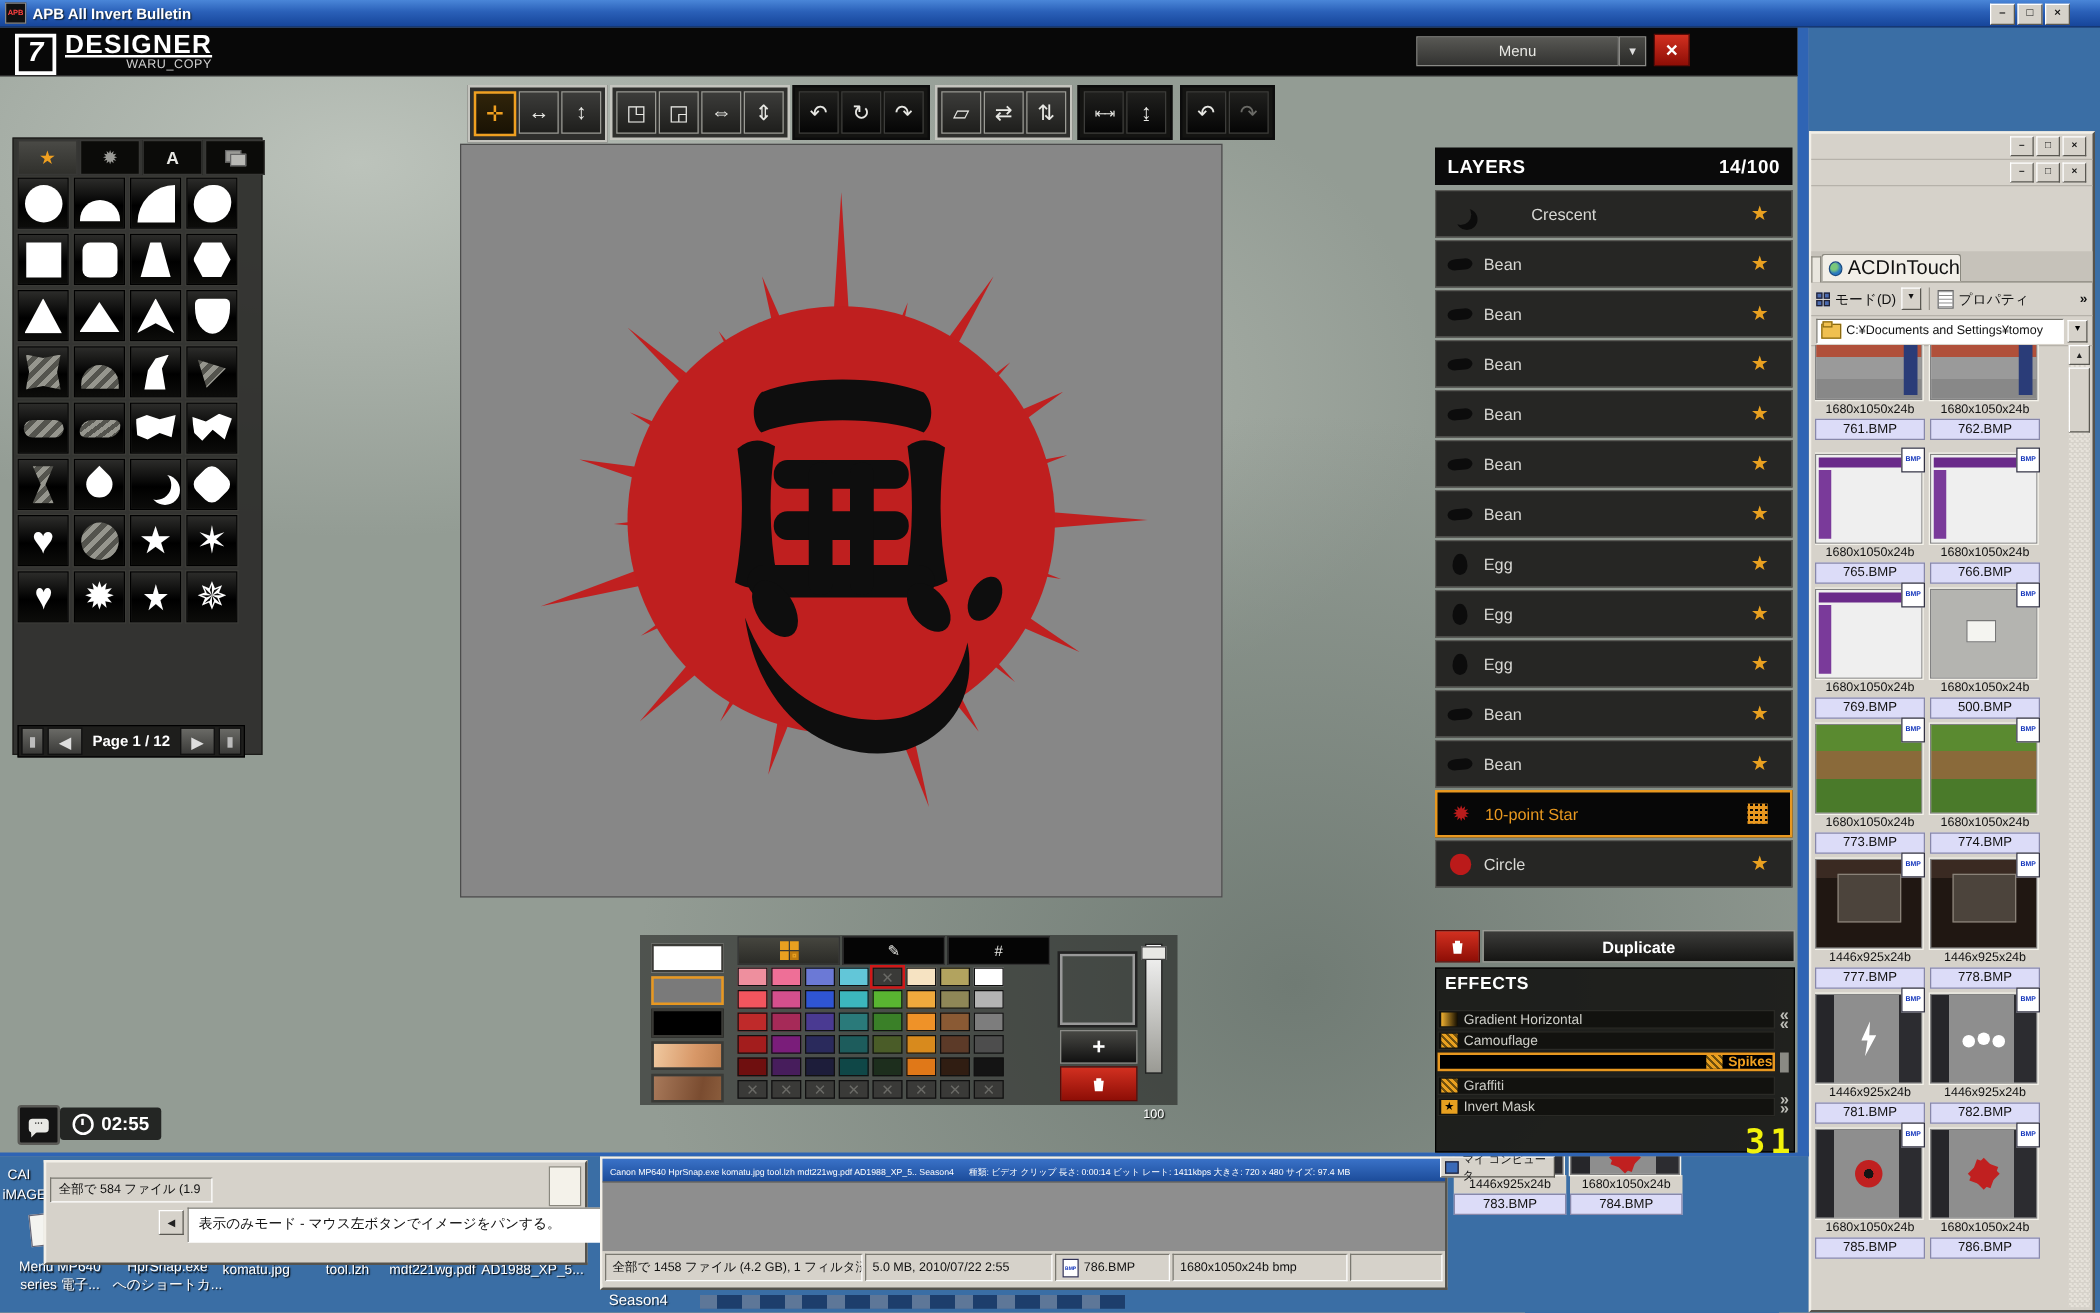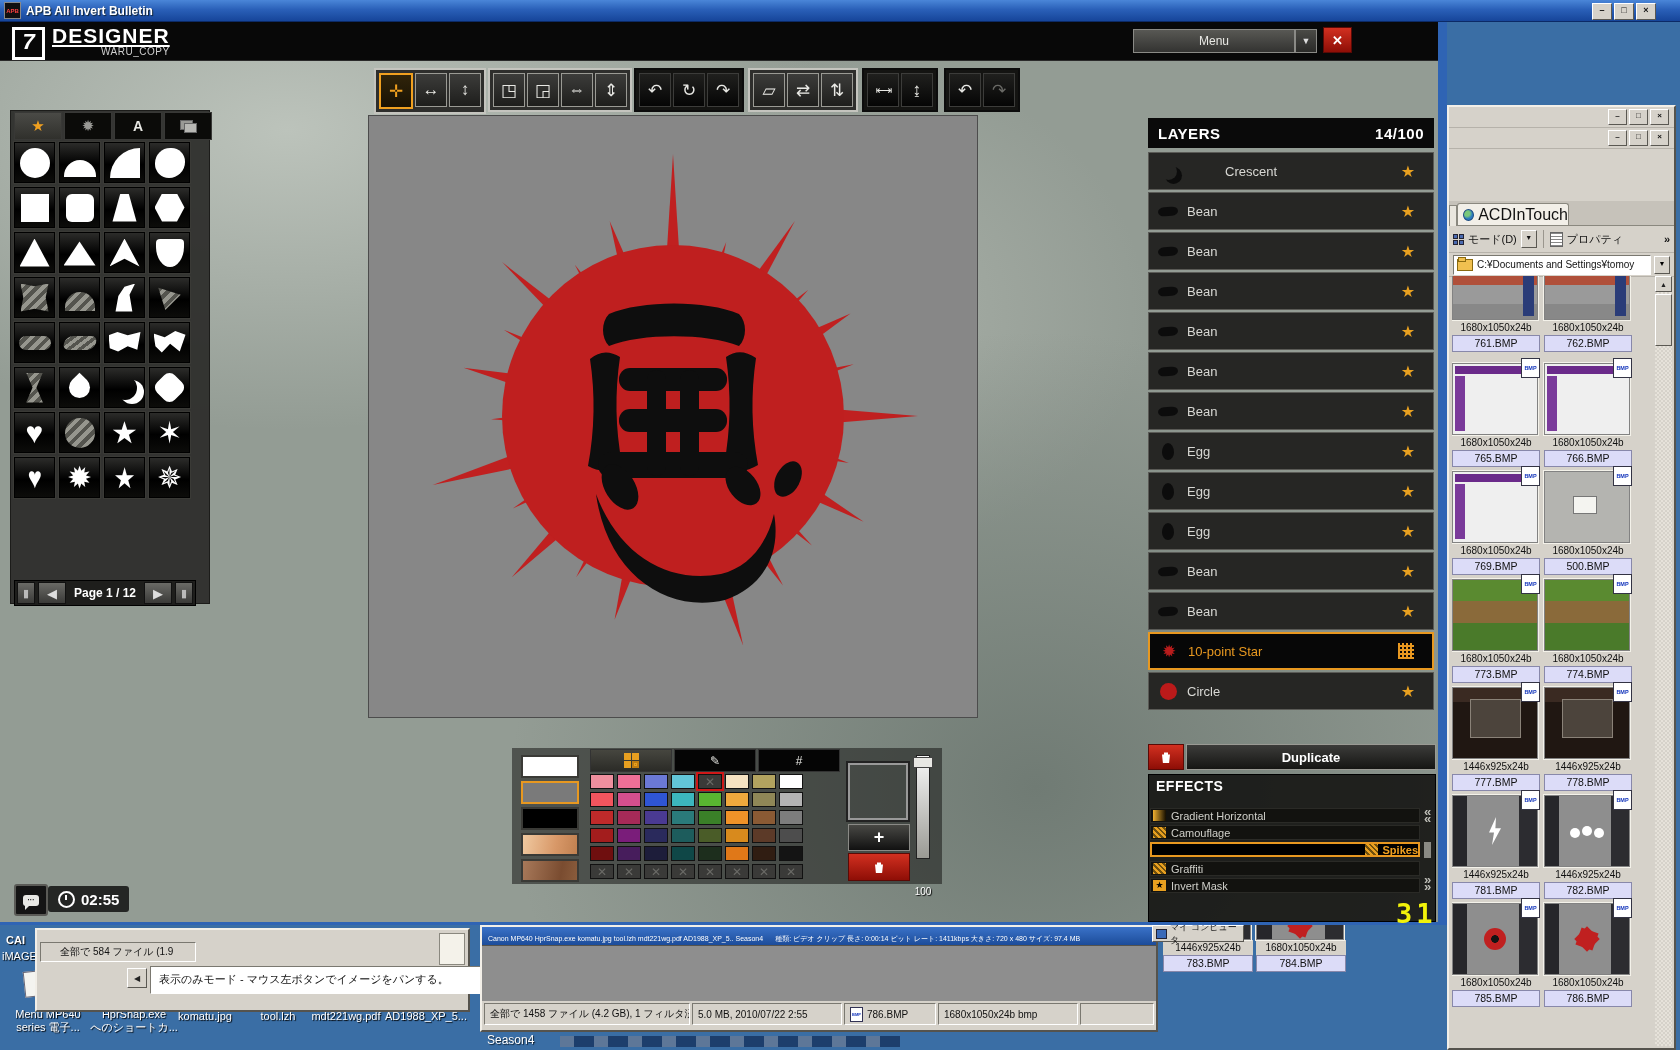--- a/index.html
+++ b/index.html
@@ -259,21 +259,21 @@
 
   
   #mychip{left:1152px;top:925px;width:92px;height:17px;z-index:6;background:#d6d2ca;border:1px solid;
     border-color:#fff #5a5852 #5a5852 #fff;display:flex;align-items:center;gap:3px;font-size:9px;color:#111;padding:0 3px;box-sizing:border-box;}
   .pc-ic{width:9px;height:8px;background:#3a6ab8;border:1px solid #223;flex:none;}
 
   
   #winA{left:35px;top:928px;width:435px;height:84px;z-index:2;background:#d6d2ca;
     border:2px solid;border-color:#f2efe8 #55534d #55534d #f2efe8;box-sizing:border-box;}
   #winA .cell584{position:absolute;left:3px;top:12px;width:116px;height:18px;border:1px solid;
-    border-color:#7a7870 #fff #fff #7a7870;font-size:10px;color:#111;line-height:17px;padding:0 19px;overflow:hidden;white-space:nowrap;}
+    border-color:#7a7870 #fff #fff #7a7870;font-size:10px;color:#111;line-height:17px;padding:0 6px;overflow:hidden;white-space:nowrap;}
   #panbar{position:absolute;left:113px;top:36px;width:316px;height:26px;background:#fff;border:1px solid;
     border-color:#7a7870 #fff #fff #7a7870;font-size:11px;color:#111;line-height:25px;padding:0 8px;overflow:hidden;white-space:nowrap;}
   .sq-btn{position:absolute;width:20px;height:20px;background:#d6d2ca;border:1px solid;border-color:#fff #5a5852 #5a5852 #fff;
     font-size:8px;text-align:center;line-height:19px;color:#222;box-sizing:border-box;}
   #winA .pane{position:absolute;right:3px;top:3px;width:24px;height:30px;background:#f4f2ea;border:1px solid #8a887f;}
 
   .dsk-label{position:absolute;color:#fff;font-size:11px;text-shadow:1px 1px 1px #000;text-align:center;z-index:1;}
   .ic-book{position:absolute;width:38px;height:34px;z-index:1;}
   .ic-book i{position:absolute;width:16px;height:24px;background:#f4f4f0;border:1px solid #667;top:3px;}
   .ic-book i:first-child{left:2px;transform:rotate(-6deg);}
@@ -287,21 +287,21 @@
   .sc-arrow{position:absolute;left:0;bottom:0;width:10px;height:10px;background:#fff;border:1px solid #555;
     font-size:7px;line-height:9px;text-align:center;color:#000;}
 
   #frag-strip{left:560px;top:1036px;width:340px;height:11px;z-index:4;background:#16335e;
     background-image:repeating-linear-gradient(90deg,rgba(255,255,255,.35) 0 14px,transparent 14px 34px);opacity:.8;}
   #season{left:487px;top:1033px;color:#fff;font-size:12px;text-shadow:1px 1px 1px #123;z-index:5;}
 </style>
 </head>
 <body>
 
-<div class="abs dsk-label" style="left:6px;top:934px;font-weight:bold;">CAI</div>
+<div class="abs dsk-label" style="left:6px;top:934px;">CAI</div>
 <div class="abs dsk-label" style="left:2px;top:950px;">iMAGE...</div>
 
 <div class="ic-book" style="left:22px;top:968px;">
     <i></i>
     <i></i>
     <span class="q">?</span>
   </div>
 <div class="dsk-label" style="left:0px;top:1008px;width:96px;">
   <div>Menu MP640</div>
     <div>series 電子...</div>

